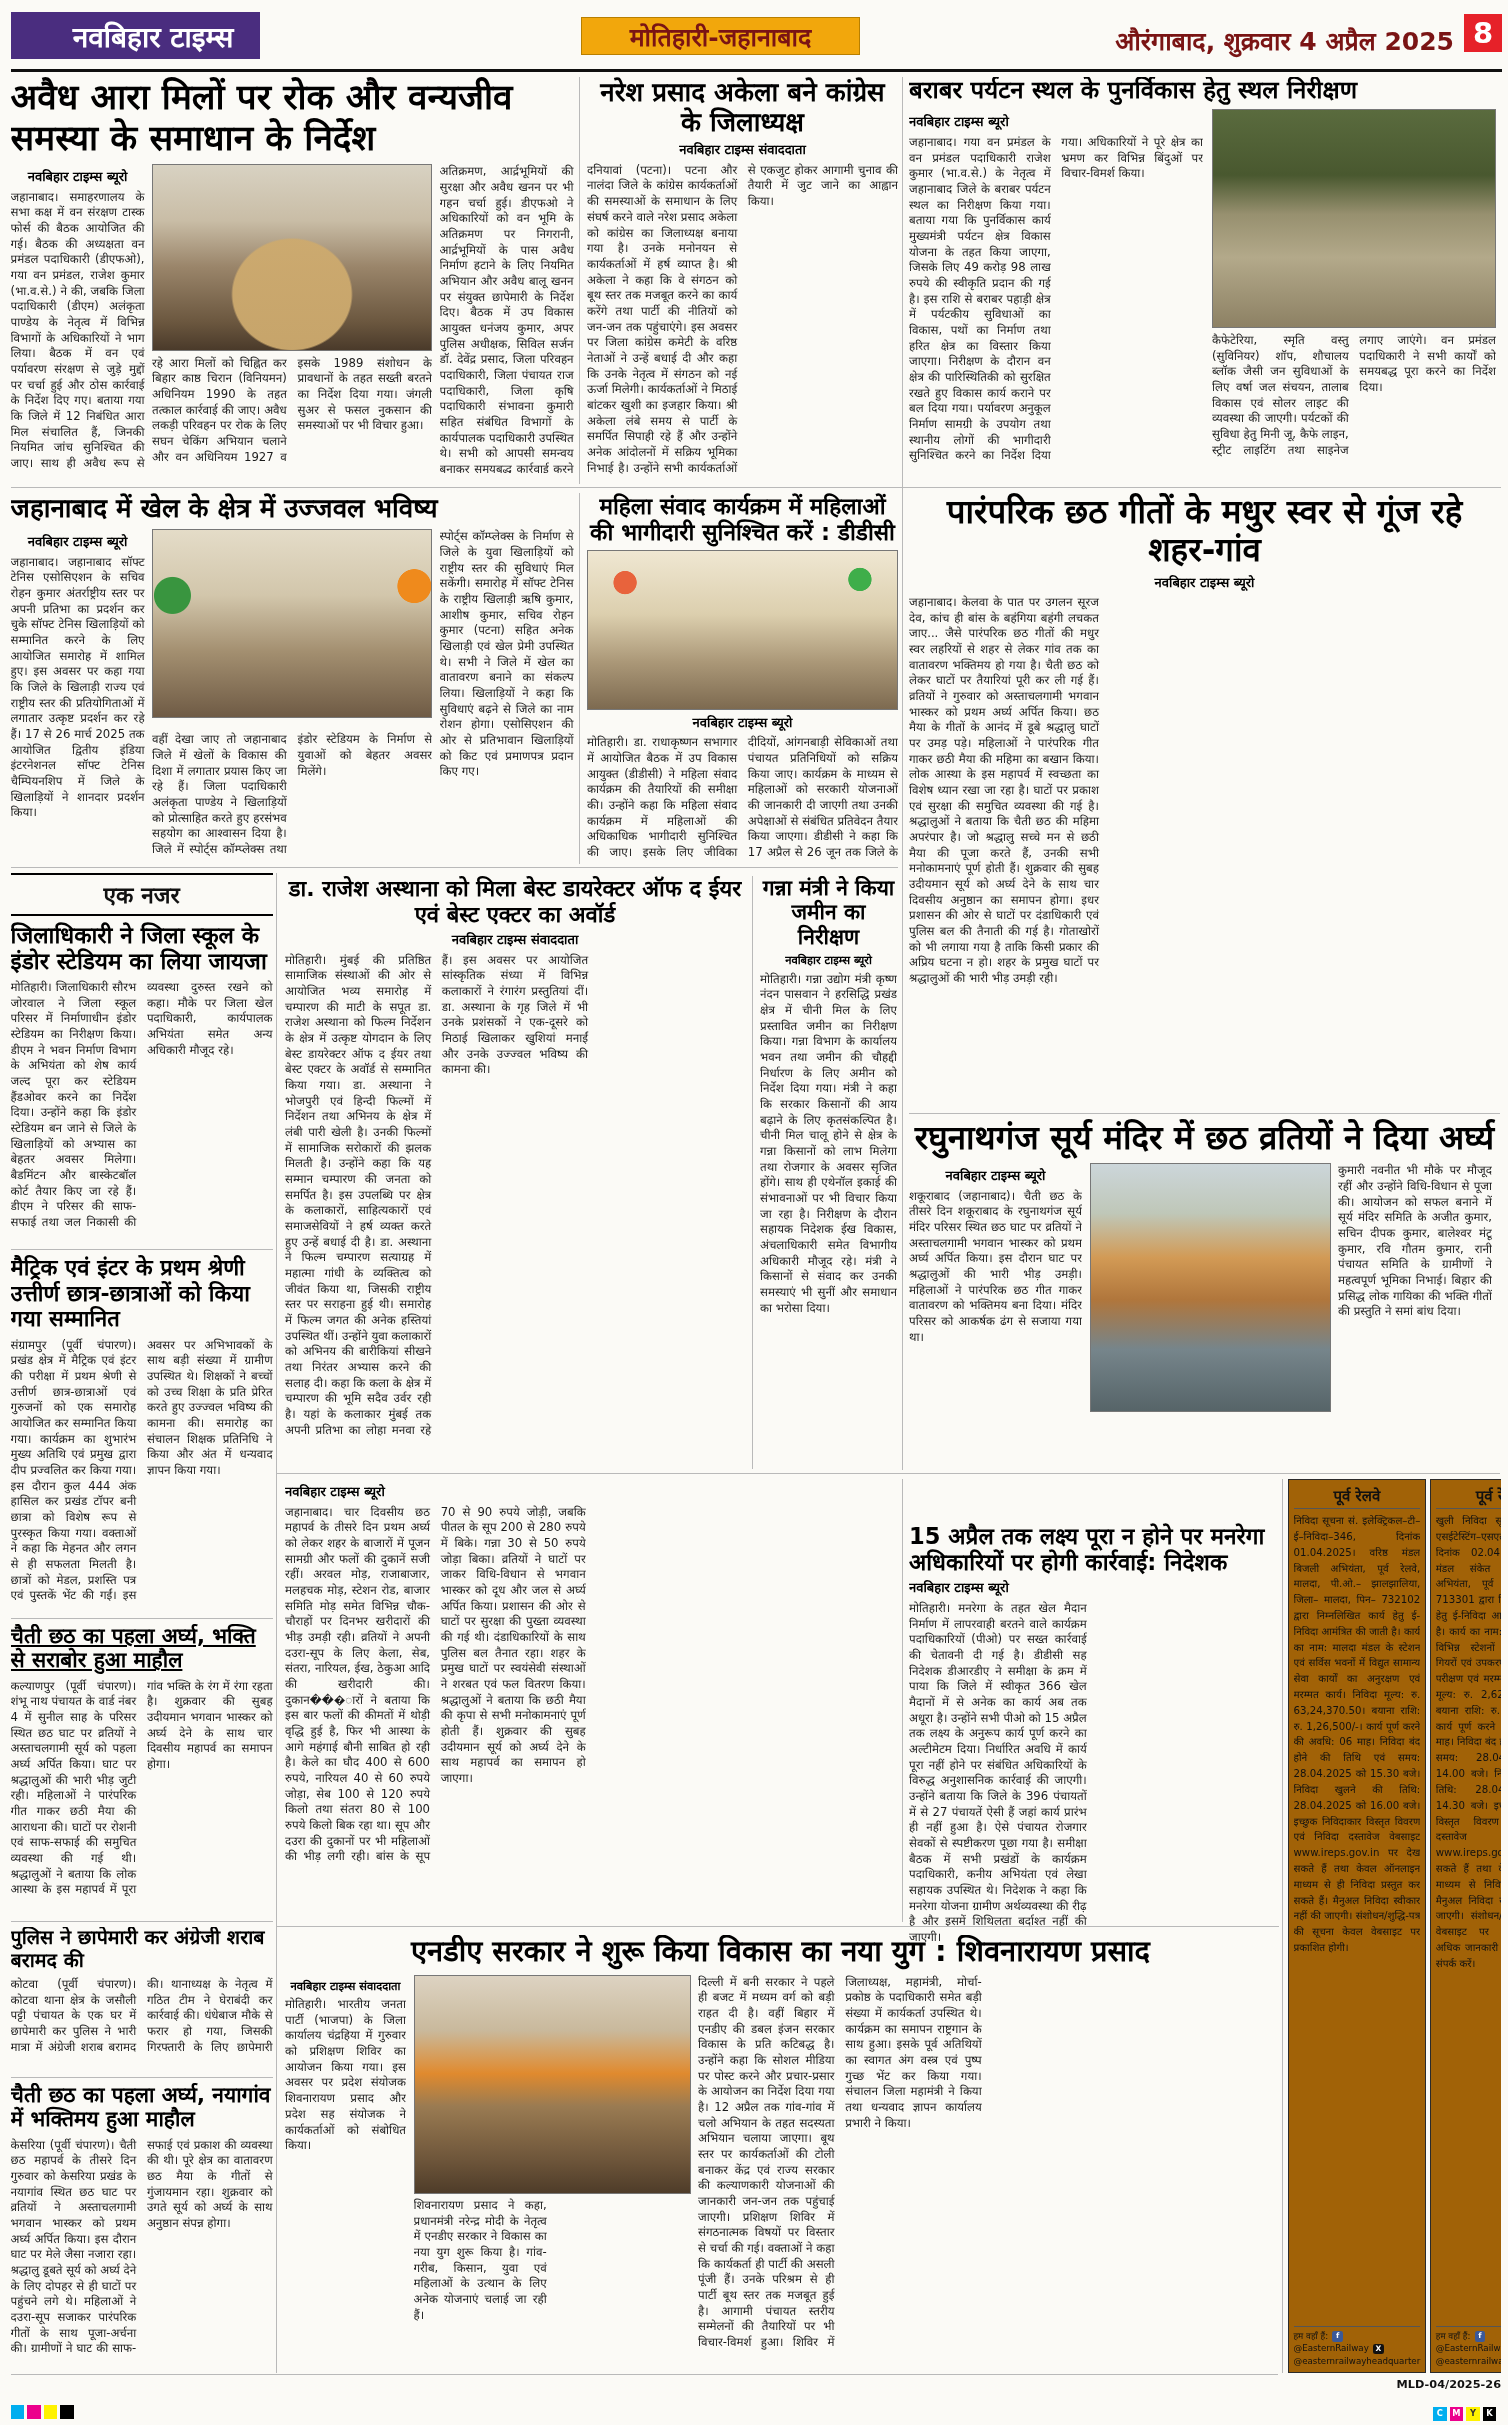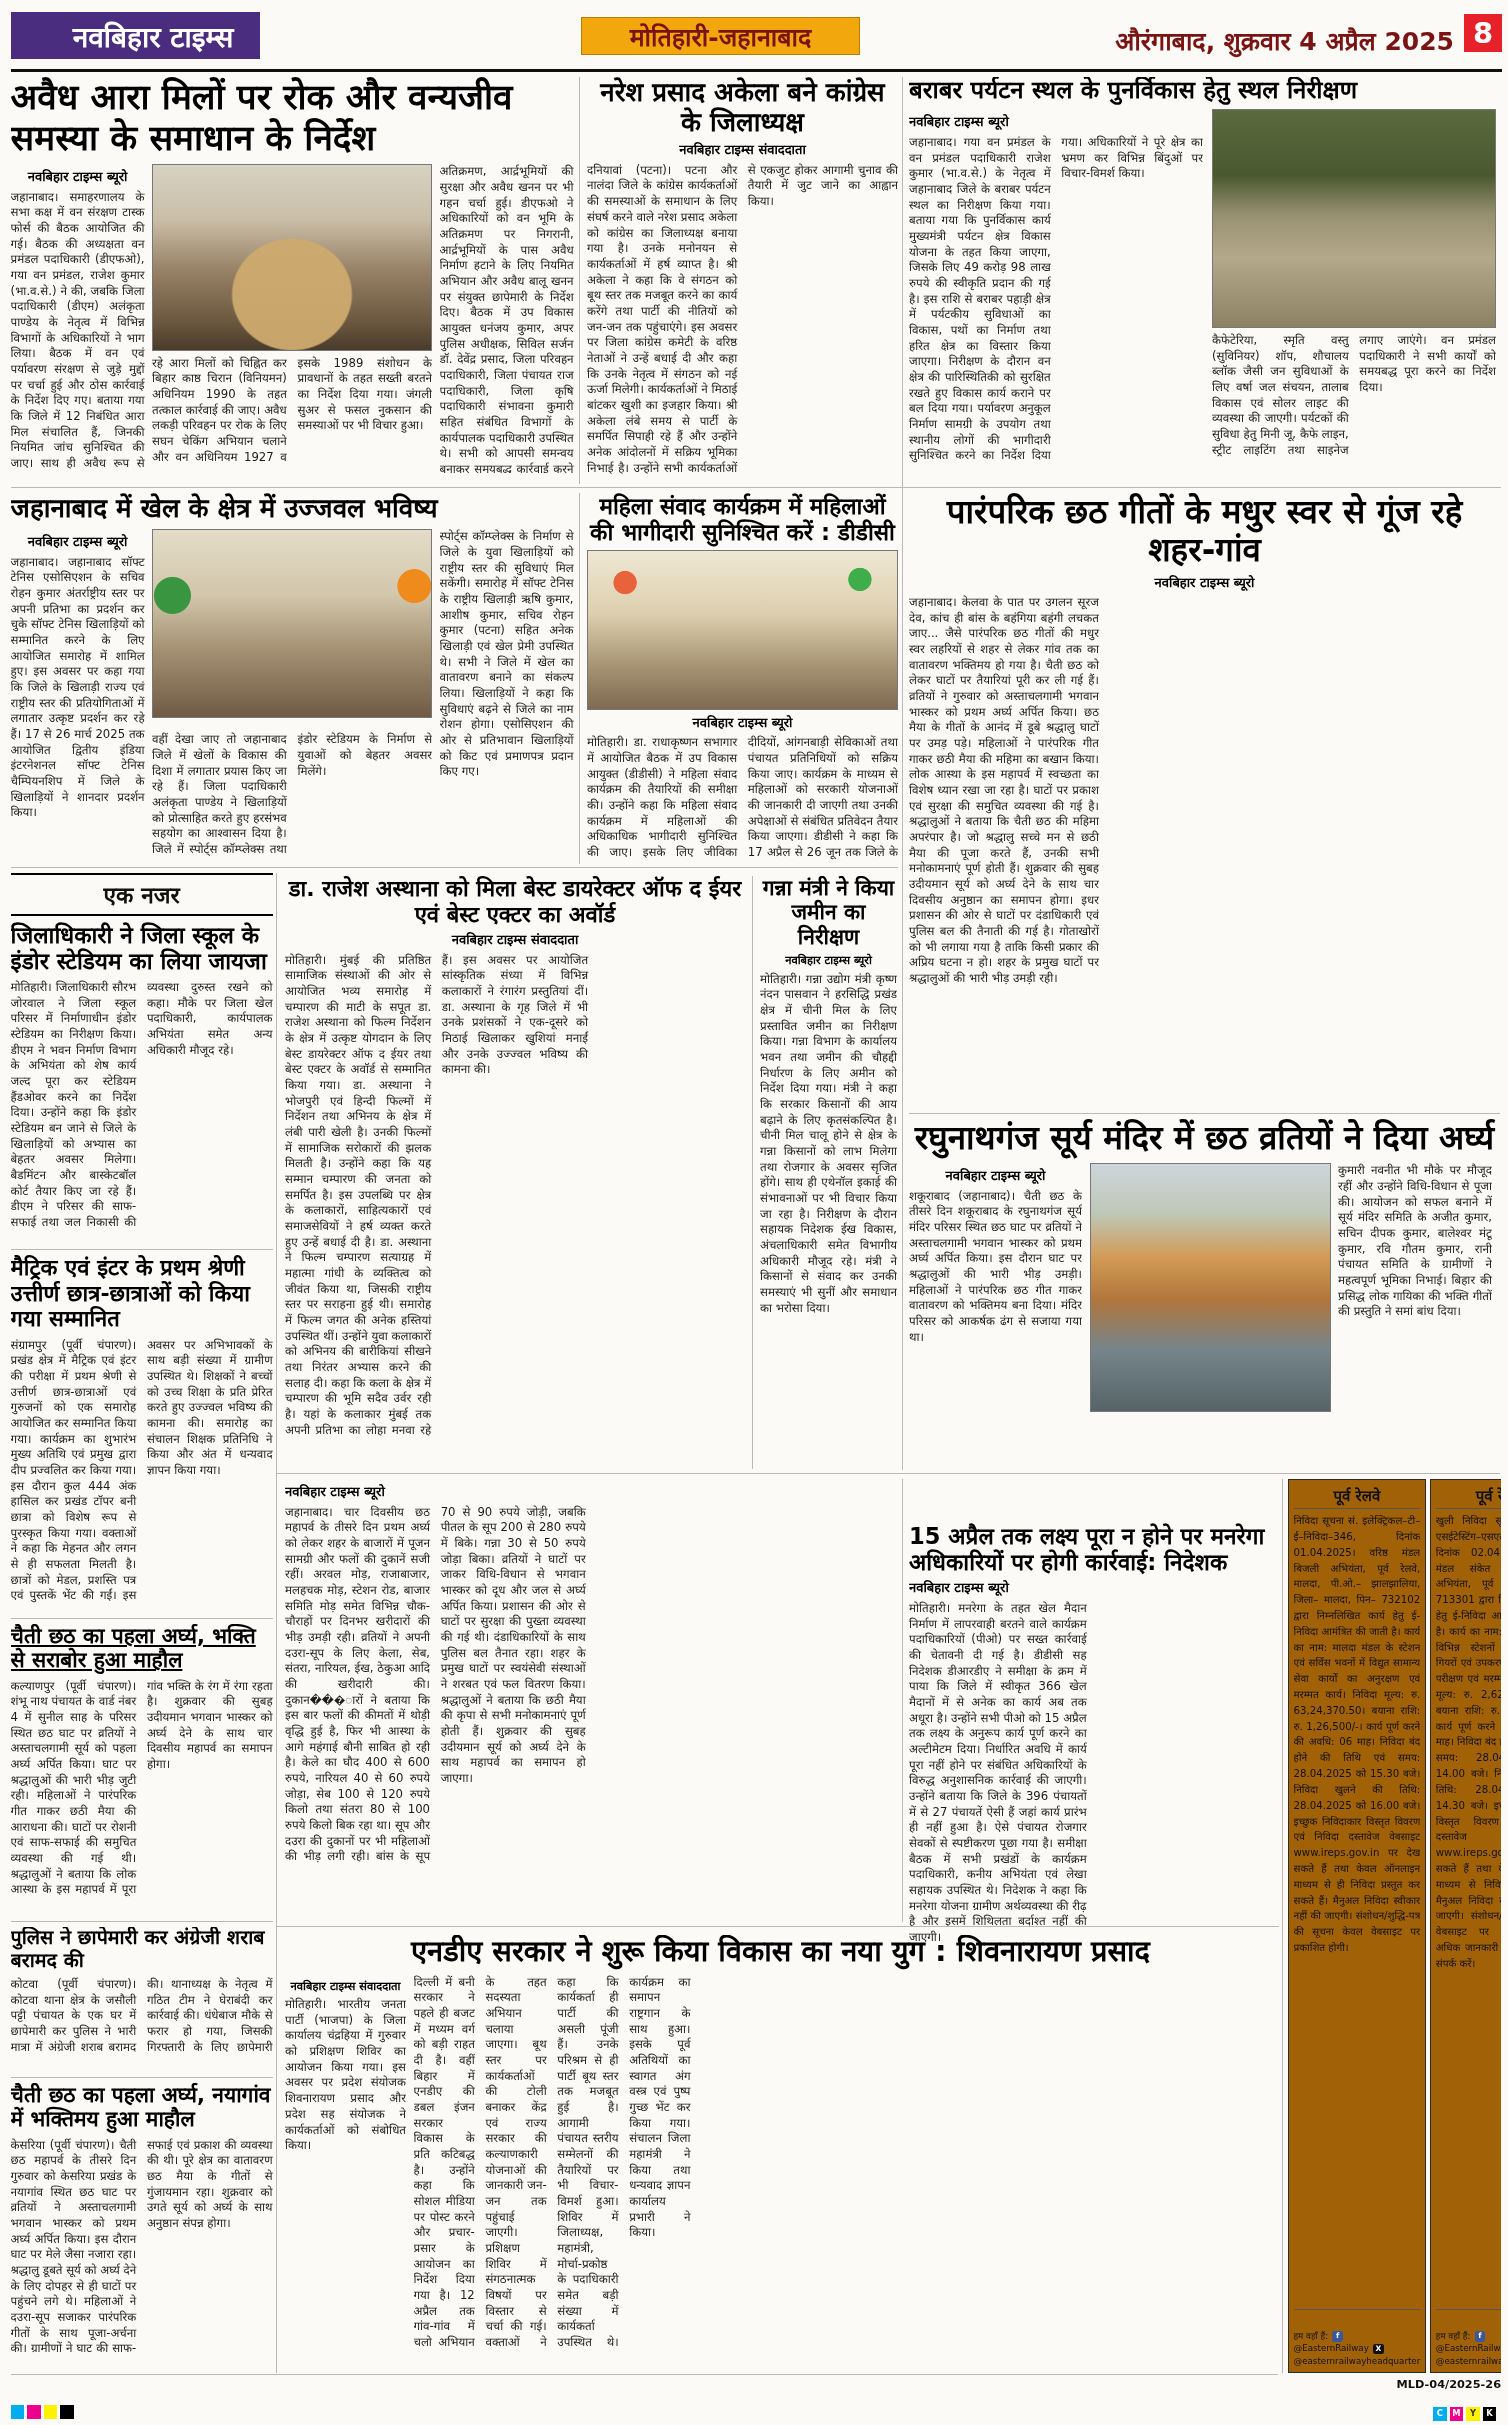--- a/index.html
+++ b/index.html
@@ -35,21 +35,21 @@
               radial-gradient(circle at 94% 30%, #ef8a1c 0 16.6px, rgba(0,0,0,0) 17.3px),
               linear-gradient(180deg,#e4dcc8 0%,#d2c6ab 35%,#a38f70 65%,#6f5b45 100%); }
   .ph-hall { background: radial-gradient(circle at 12% 20%, #e8633c 0 11.3px, rgba(0,0,0,0) 12px),
              radial-gradient(circle at 88% 18%, #3fae4a 0 11.3px, rgba(0,0,0,0) 12px),
              linear-gradient(180deg,#efe7d2 0%,#dccfae 40%,#ab9878 70%,#7d6a50 100%); }
   .ph-ghat { background: linear-gradient(180deg,#ccd6da 0%,#bfc7b8 20%,#d29a55 38%,#b0763c 55%,#76858b 75%,#566468 100%); }
   .ph-crowd { background: linear-gradient(180deg,#ddd3c2 0%,#c9b99c 25%,#e08a2e 45%,#9a7b52 60%,#6d553a 85%,#4e3c29 100%); }
   .notice { border:1.5px solid #2b2b2b; padding:5.3px 4.5px; display:flex; flex-direction:column; height:100%; background:#a16207; }
   .notice-title { font-weight:700; font-size:15px; text-align:center; border-bottom:0.8px solid #555; padding-bottom:3px; margin-bottom:3.8px; }
   .notice-body { font-size:10.2px; line-height:1.55; text-align:justify; flex:1; overflow:hidden; }
-  .notice-footer { border-top:0.8px solid #555; margin-top:3.8px; padding-top:20px; font-size:8.7px; line-height:1.4; }
+  .notice-footer { border-top:0.8px solid #555; margin-top:3.8px; padding-top:3px; font-size:8.7px; line-height:1.4; }
   .soc { display:inline-block; width:10.6px; height:10.6px; color:#fff; font-size:7.5px; font-weight:700;
          text-align:center; line-height:10.6px; border-radius:2.3px; margin:0 1.5px; vertical-align:middle; }
   .soc-fb { background:#3b5998; } .soc-x { background:#111; }
   .mark { display:inline-block; width:13.6px; height:13.6px; margin-right:3px; text-align:center;
           font-size:8.3px; font-weight:700; line-height:13.6px; }
 </style>
 </head>
 <body>
 
 <div class="page">
@@ -199,20 +199,24 @@
   </div>
   <div class="vr" style="left:1282px; top:1479px; height:894px;"></div>
   <div class="hr1" style="left:276px; top:1926px; width:1003px;"></div>
 
   <div class="art" style="left:285px; top:1935px; width:991px; height:439px;">
     <div class="hl center" style="font-size:29px;">एनडीए सरकार ने शुरू किया विकास का नया युग : शिवनारायण प्रसाद</div>
     <div style="display:grid; grid-template-columns:121px 277px 1fr; gap:7.5px; margin-top:6px;">
       <div>
         <div class="bl center" style="font-size:11.3px;">नवबिहार टाइम्स संवाददाता</div>
         <div class="bd" style="height:354px;">मोतिहारी। भारतीय जनता पार्टी (भाजपा) के जिला कार्यालय चंद्रहिया में गुरुवार को प्रशिक्षण शिविर का आयोजन किया गया। इस अवसर पर प्रदेश संयोजक शिवनारायण प्रसाद और प्रदेश सह संयोजक ने कार्यकर्ताओं को संबोधित किया।</div>
+      </div>
+      <div>
+        <div class="photo ph-crowd" style="height:219px;"></div>
+        <div class="bd c2" style="height:160px; margin-top:4.5px;">शिवनारायण प्रसाद ने कहा, प्रधानमंत्री नरेन्द्र मोदी के नेतृत्व में एनडीए सरकार ने विकास का नया युग शुरू किया है। गांव-गरीब, किसान, युवा एवं महिलाओं के उत्थान के लिए अनेक योजनाएं चलाई जा रही हैं।</div>
       </div>
       <div class="bd c4" style="height:383px;">दिल्ली में बनी सरकार ने पहले ही बजट में मध्यम वर्ग को बड़ी राहत दी है। वहीं बिहार में एनडीए की डबल इंजन सरकार विकास के प्रति कटिबद्ध है। उन्होंने कहा कि सोशल मीडिया पर पोस्ट करने और प्रचार-प्रसार के आयोजन का निर्देश दिया गया है। 12 अप्रैल तक गांव-गांव में चलो अभियान के तहत सदस्यता अभियान चलाया जाएगा। बूथ स्तर पर कार्यकर्ताओं की टोली बनाकर केंद्र एवं राज्य सरकार की कल्याणकारी योजनाओं की जानकारी जन-जन तक पहुंचाई जाएगी। प्रशिक्षण शिविर में संगठनात्मक विषयों पर विस्तार से चर्चा की गई। वक्ताओं ने कहा कि कार्यकर्ता ही पार्टी की असली पूंजी हैं। उनके परिश्रम से ही पार्टी बूथ स्तर तक मजबूत हुई है। आगामी पंचायत स्तरीय सम्मेलनों की तैयारियों पर भी विचार-विमर्श हुआ। शिविर में जिलाध्यक्ष, महामंत्री, मोर्चा-प्रकोष्ठ के पदाधिकारी समेत बड़ी संख्या में कार्यकर्ता उपस्थित थे। कार्यक्रम का समापन राष्ट्रगान के साथ हुआ। इसके पूर्व अतिथियों का स्वागत अंग वस्त्र एवं पुष्प गुच्छ भेंट कर किया गया। संचालन जिला महामंत्री ने किया तथा धन्यवाद ज्ञापन कार्यालय प्रभारी ने किया।</div>
     </div>
   </div>
 
   <div class="art" style="left:1288px; top:1479px; width:213px; height:894px; display:grid; grid-template-columns:1fr 1fr; gap:4.5px;">
     <div class="notice">
       <div class="notice-title">पूर्व रेलवे</div>
       <div class="notice-body">निविदा सूचना सं. इलेक्ट्रिकल–टी–ई–निविदा–346, दिनांक 01.04.2025। वरिष्ठ मंडल बिजली अभियंता, पूर्व रेलवे, मालदा, पी.ओ.– झालझालिया, जिला– मालदा, पिन– 732102 द्वारा निम्नलिखित कार्य हेतु ई-निविदा आमंत्रित की जाती है। कार्य का नाम: मालदा मंडल के स्टेशन एवं सर्विस भवनों में विद्युत सामान्य सेवा कार्यों का अनुरक्षण एवं मरम्मत कार्य। निविदा मूल्य: रु. 63,24,370.50। बयाना राशि: रु. 1,26,500/-। कार्य पूर्ण करने की अवधि: 06 माह। निविदा बंद होने की तिथि एवं समय: 28.04.2025 को 15.30 बजे। निविदा खुलने की तिथि: 28.04.2025 को 16.00 बजे। इच्छुक निविदाकार विस्तृत विवरण एवं निविदा दस्तावेज वेबसाइट www.ireps.gov.in पर देख सकते हैं तथा केवल ऑनलाइन माध्यम से ही निविदा प्रस्तुत कर सकते हैं। मैनुअल निविदा स्वीकार नहीं की जाएगी। संशोधन/शुद्धि-पत्र की सूचना केवल वेबसाइट पर प्रकाशित होगी।</div>
       <div class="notice-footer">

